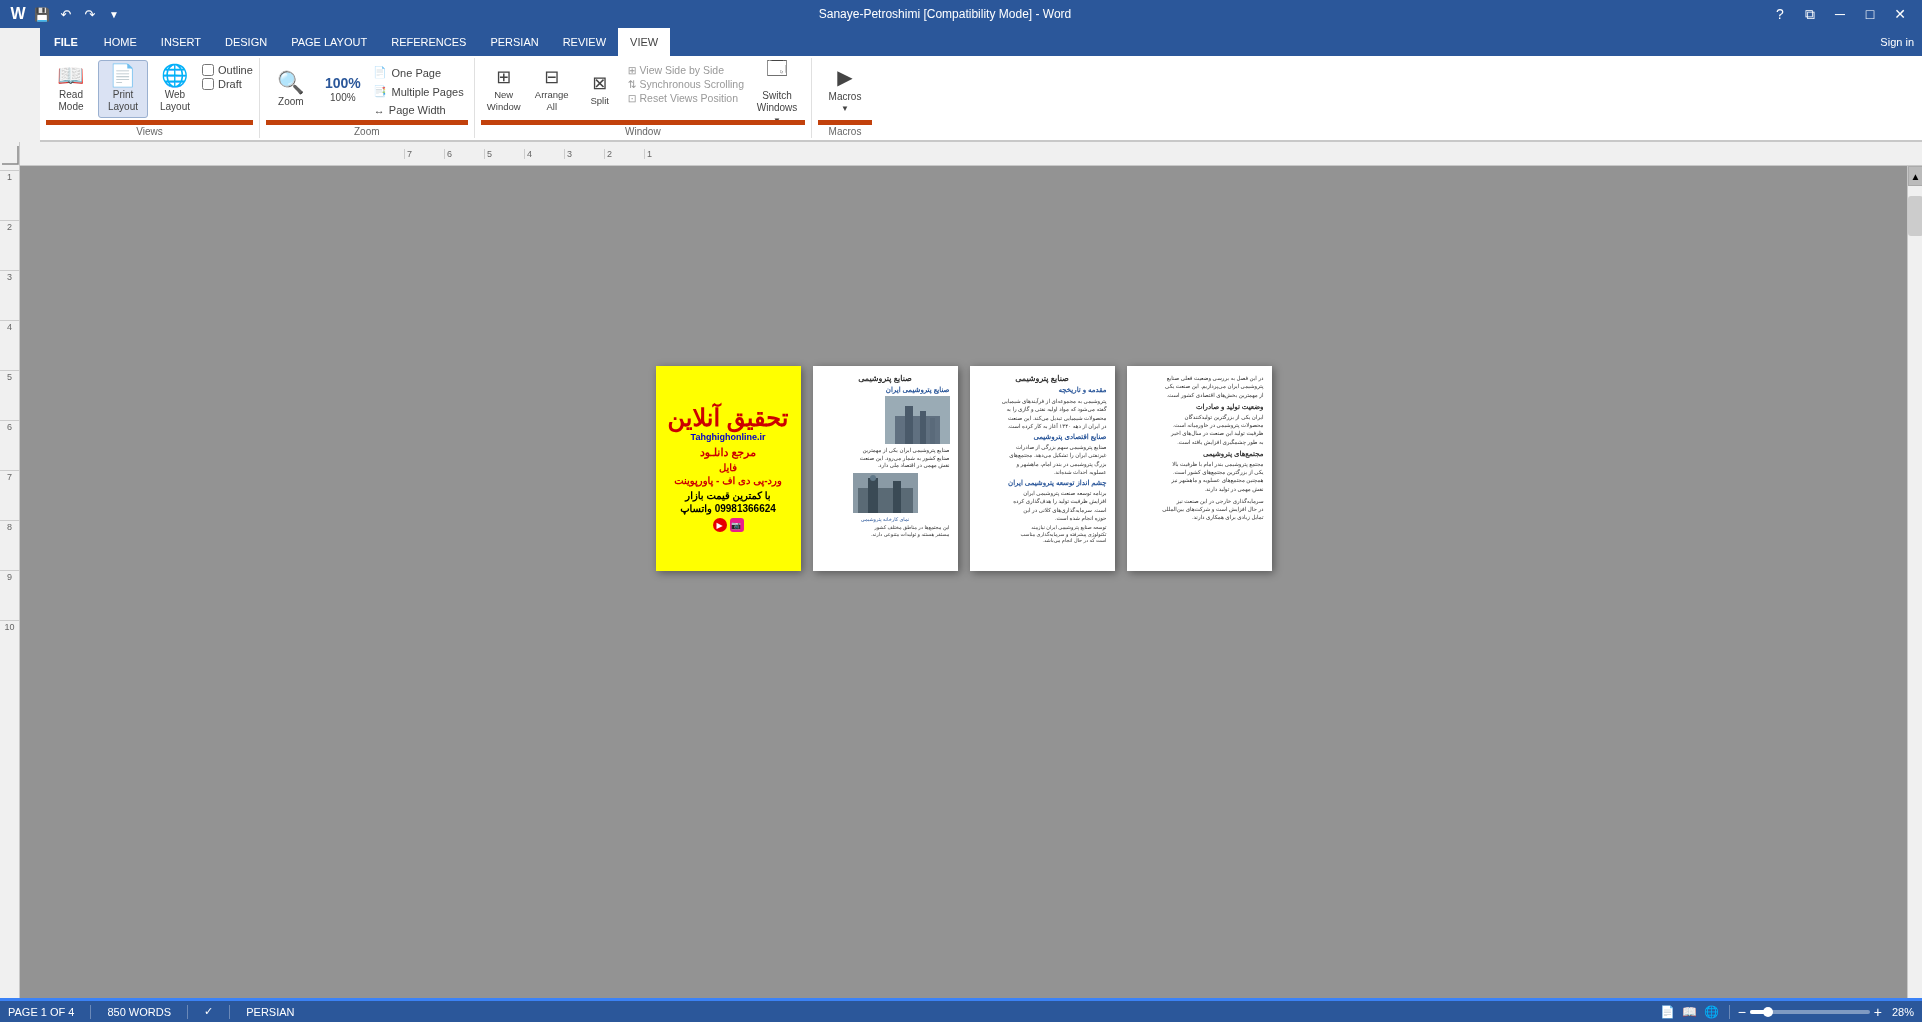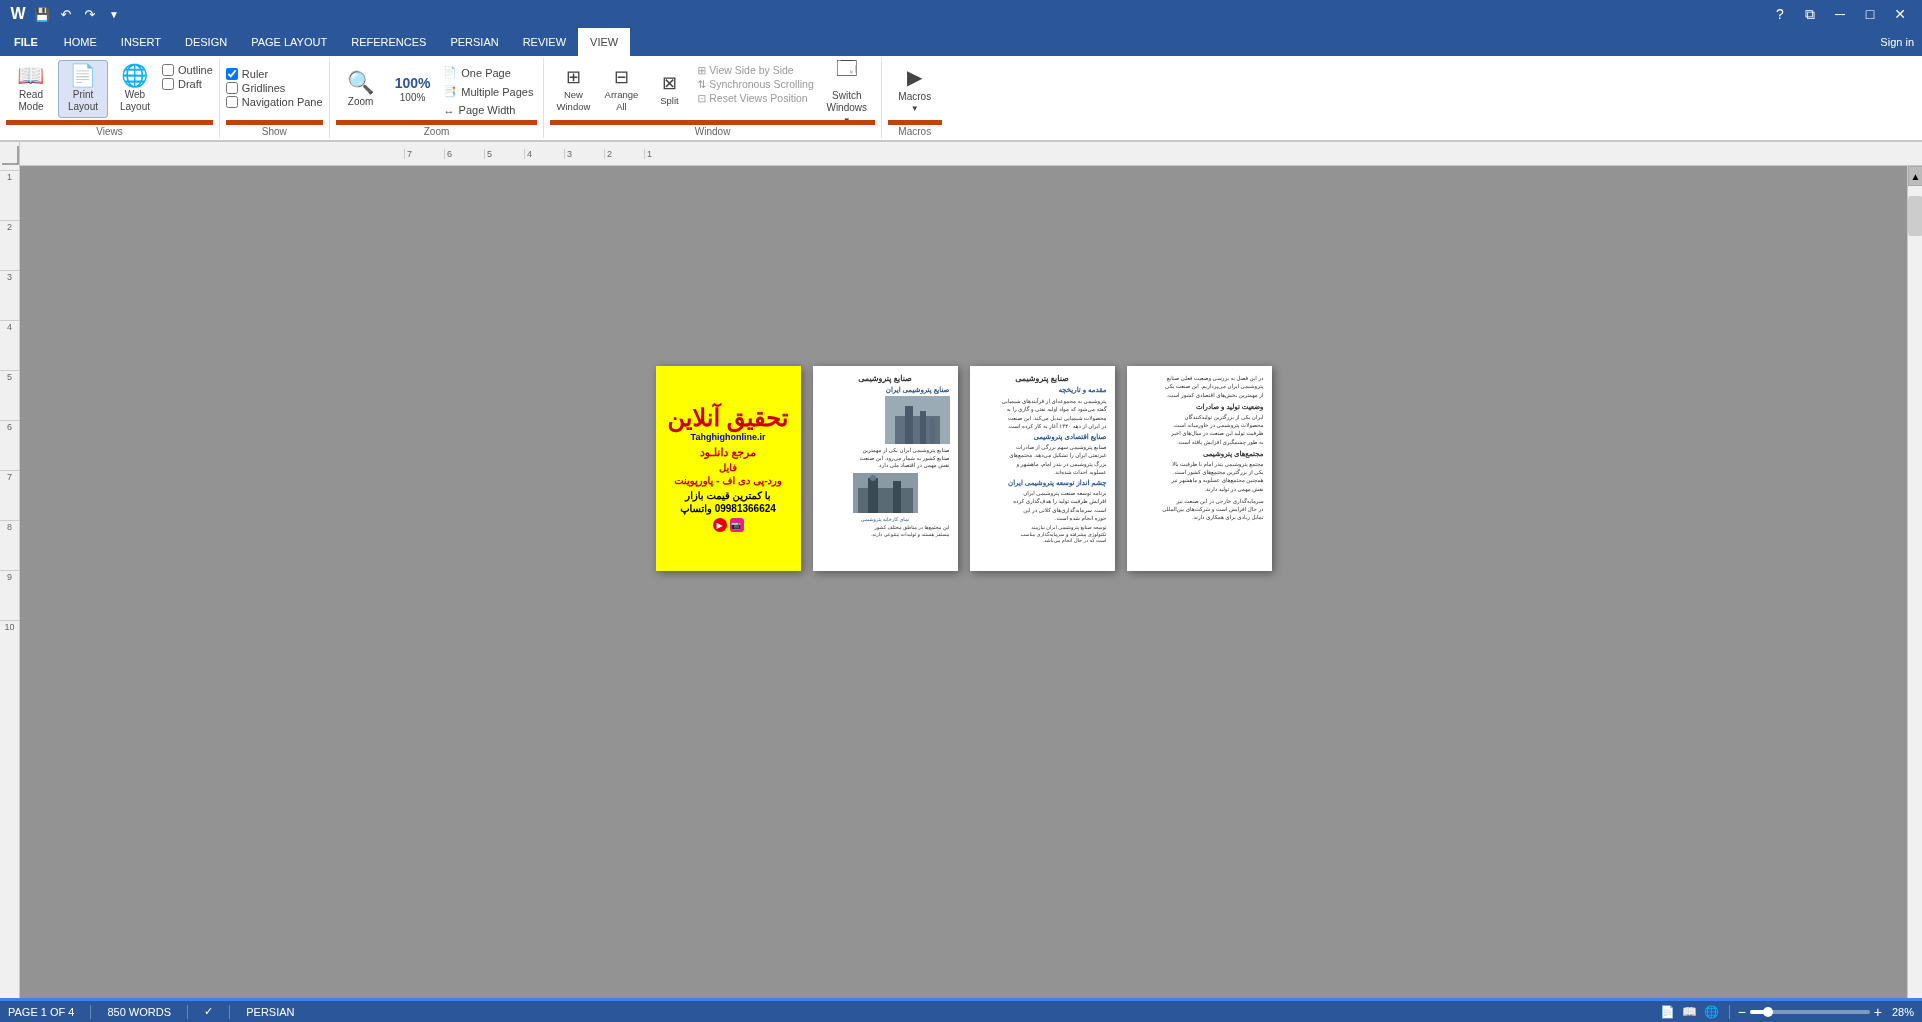--- a/index.html
+++ b/index.html
@@ -24,20 +24,21 @@
       cursor: pointer; font-size: 14px; color: white;
     }
 
     
     .qat-icon { width: 20px; height: 20px; display: flex; align-items: center; justify-content: center; cursor: pointer; color: white; font-size: 13px; }
 
     
     .ribbon {
       background: #0369a1;
       border-bottom: 1px solid #c8c8c8;
+      margin-left: 40px;
     }
     .ribbon-tab {
       padding: 0 12px;
       display: flex;
       align-items: center;
       font-size: 11px;
       color: white;
       cursor: pointer;
       height: 100%;
     }
@@ -399,20 +400,21 @@
 
   <div class="title-bar">
     <div class="title-bar-left">
 
       <div class="qat-icon" style="font-size:16px; font-weight:bold; color:#fff; background:#2b579a; padding:1px 2px;">W</div>
       <div class="qat-icon" title="Save">💾</div>
       <div class="qat-icon" title="Undo">↶</div>
       <div class="qat-icon" title="Redo">↷</div>
       <div class="qat-icon" style="font-size:10px;">▼</div>
     </div>
+    <div class="title-bar-center">Sanaye-Petroshimi [Compatibility Mode] - Word</div>
     <div class="title-bar-right">
       <div class="title-bar-btn">?</div>
       <div class="title-bar-btn">⧉</div>
       <div class="title-bar-btn">─</div>
       <div class="title-bar-btn">□</div>
       <div class="title-bar-btn close">✕</div>
     </div>
   </div>
 
   <div class="ribbon">
@@ -454,39 +456,20 @@
             </div>
             <div class="ribbon-check-item">
               <input type="checkbox" style="">
               <span>Draft</span>
             </div>
           </div>
         </div>
         <div class="ribbon-group-label">Views</div>
       </div>
 
-      <div class="ribbon-group">
-        <div class="ribbon-group-content">
-          <div class="ribbon-check-group" style="padding-top:8px;">
-            <div class="ribbon-check-item">
-              <input type="checkbox" checked="" style="">
-              <span>Ruler</span>
-            </div>
-            <div class="ribbon-check-item">
-              <input type="checkbox" style="">
-              <span>Gridlines</span>
-            </div>
-            <div class="ribbon-check-item">
-              <input type="checkbox" style="">
-              <span>Navigation Pane</span>
-            </div>
-          </div>
-        </div>
-        <div class="ribbon-group-label">Show</div>
-      </div>
 
       <div class="ribbon-group">
         <div class="ribbon-group-content">
           <div class="ribbon-btn-large">
             <div class="icon">🔍</div>
             <div>Zoom</div>
           </div>
           <div class="ribbon-btn-large">
             <div class="icon" style="font-size:14px; font-weight:bold; color:#2b579a;">100%</div>
             <div>100%</div>

